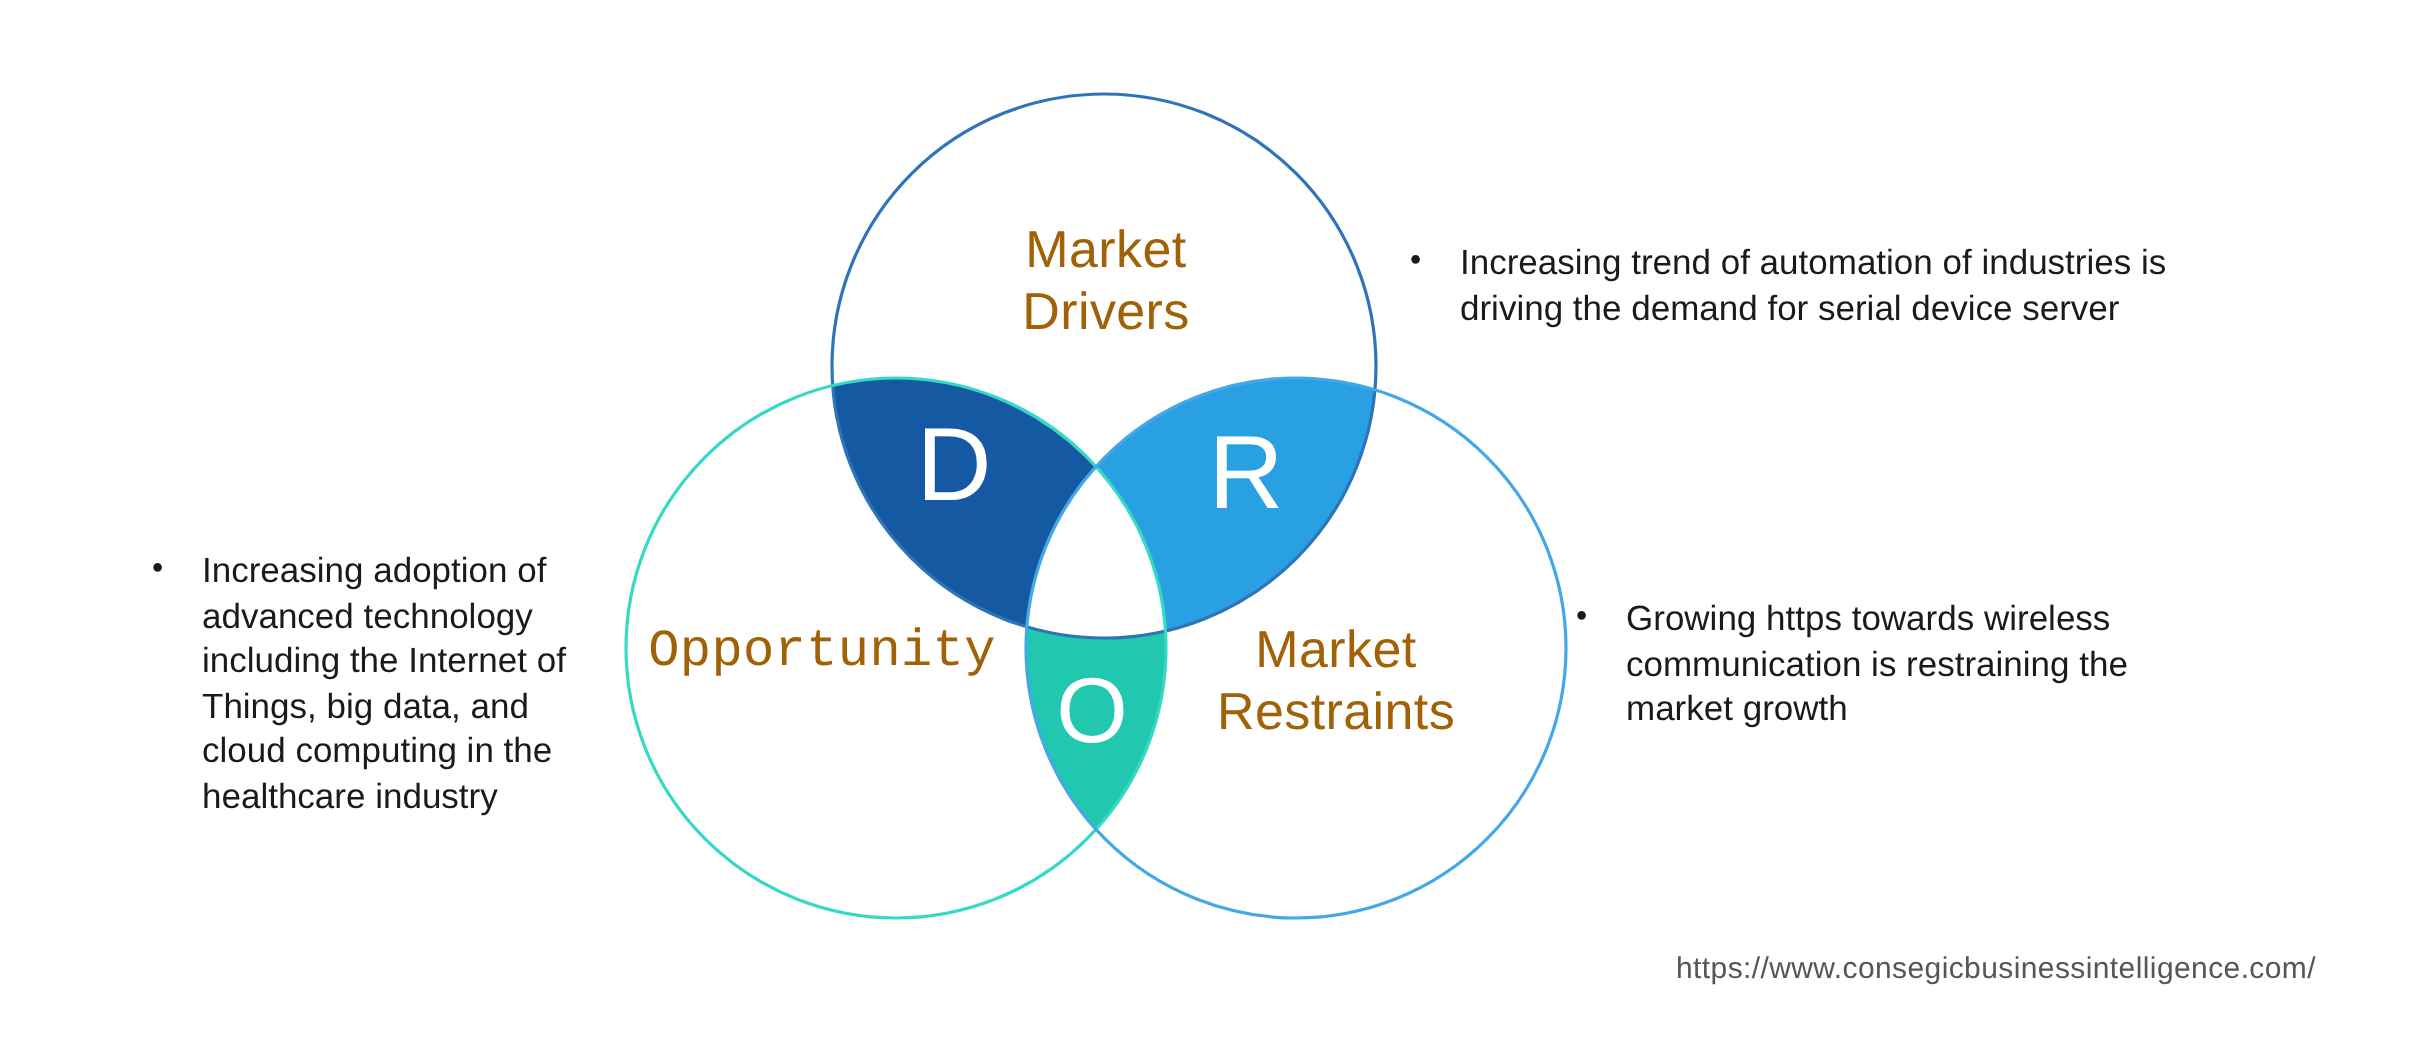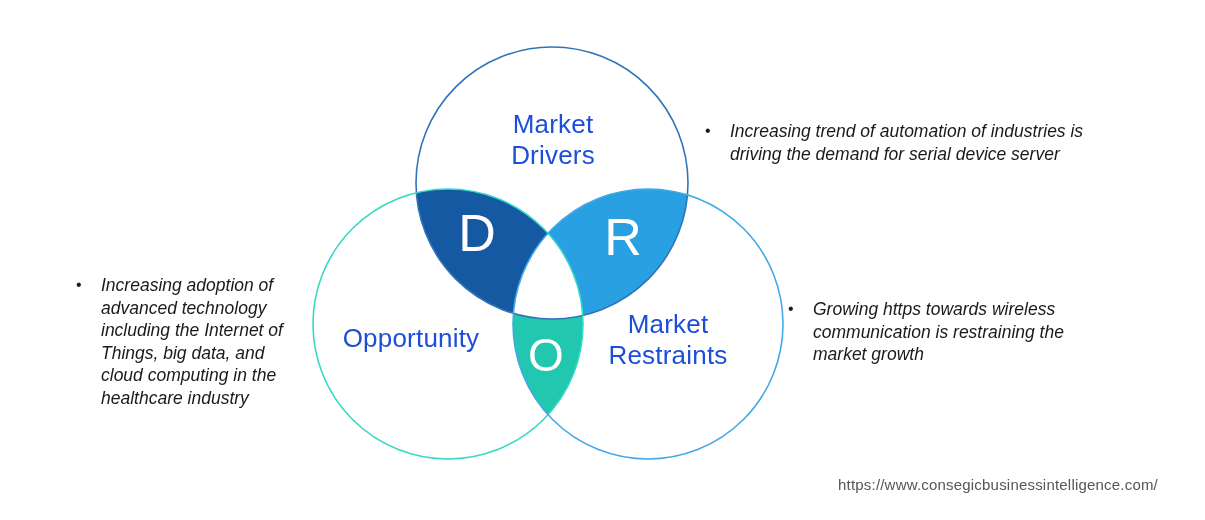--- a/index.html
+++ b/index.html
@@ -16,57 +16,56 @@
     overflow: hidden;
   }
   .venn-svg {
     position: absolute;
     left: 0;
     top: 0;
   }
   .circle-label {
     position: absolute;
     transform: translate(-50%, -50%);
-    color: #1d4ed8;
+    color: #a16207;
     font-size: 26px;
     line-height: 1.18;
     text-align: center;
     white-space: pre-line;
     letter-spacing: 0.2px;
   }
   .overlap-letter {
     position: absolute;
     transform: translate(-50%, -50%);
     color: #ffffff;
     font-weight: 400;
   }
   .letter-d { left: 477px; top: 233px; font-size: 52px; }
   .letter-r { left: 623px; top: 237px; font-size: 52px; }
   .letter-o { left: 546px; top: 355px; font-size: 46px; }
   .label-drivers     { left: 553px; top: 140px; }
-  .label-opportunity { left: 411px; top: 338px; white-space: nowrap; }
+  .label-opportunity { left: 411px; top: 326px; white-space: nowrap; font-family: Liberation Mono, monospace; }
   .label-restraints  { left: 668px; top: 340px; }
   .bullet {
     position: absolute;
     display: flex;
     align-items: flex-start;
     color: #1a1a1a;
     font-size: 17.5px;
     line-height: 22.5px;
   }
   .bullet .marker {
     width: 25px;
     flex: 0 0 25px;
     text-align: left;
     font-size: 16px;
     line-height: 22.5px;
   }
   .bullet .btext {
     white-space: pre-line;
-    font-style: italic;
   }
   .bullet-drivers     { left: 705px; top: 120px; }
   .bullet-opportunity { left: 76px;  top: 274px; }
   .bullet-restraints  { left: 788px; top: 298px; }
   .footer-url {
     position: absolute;
     top: 476px;
     right: 47px;
     font-size: 15px;
     color: #55565a;

